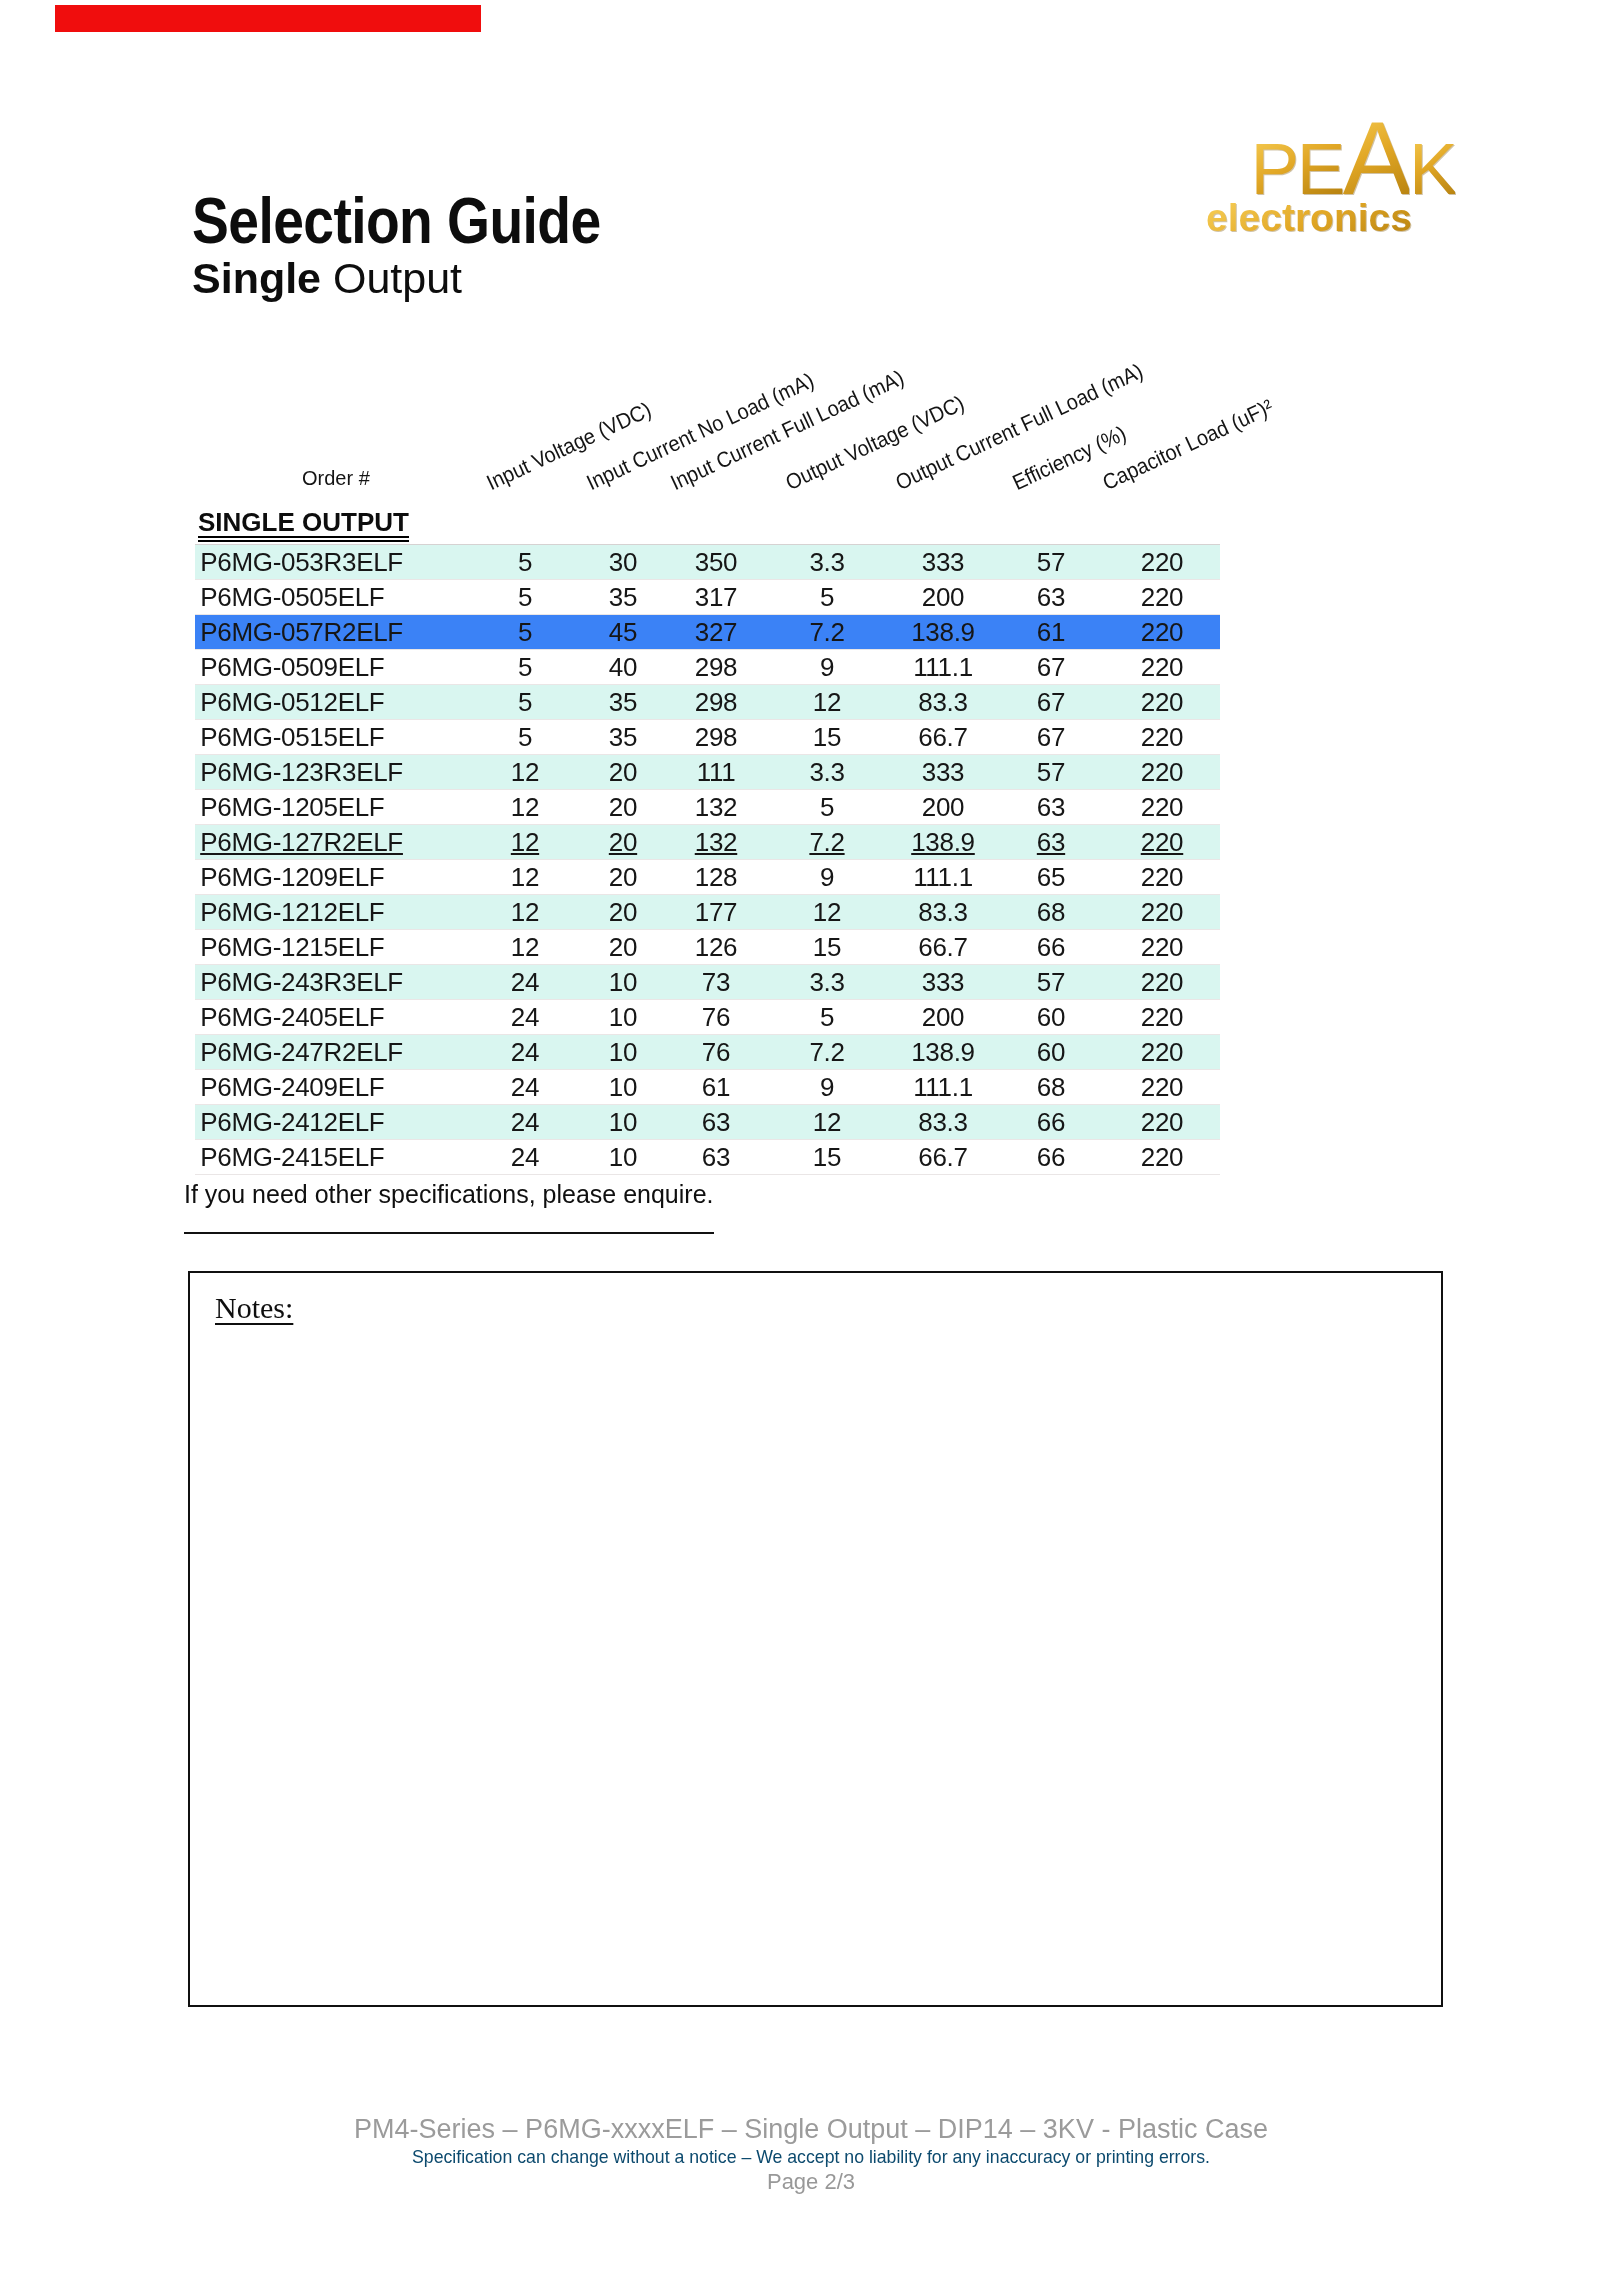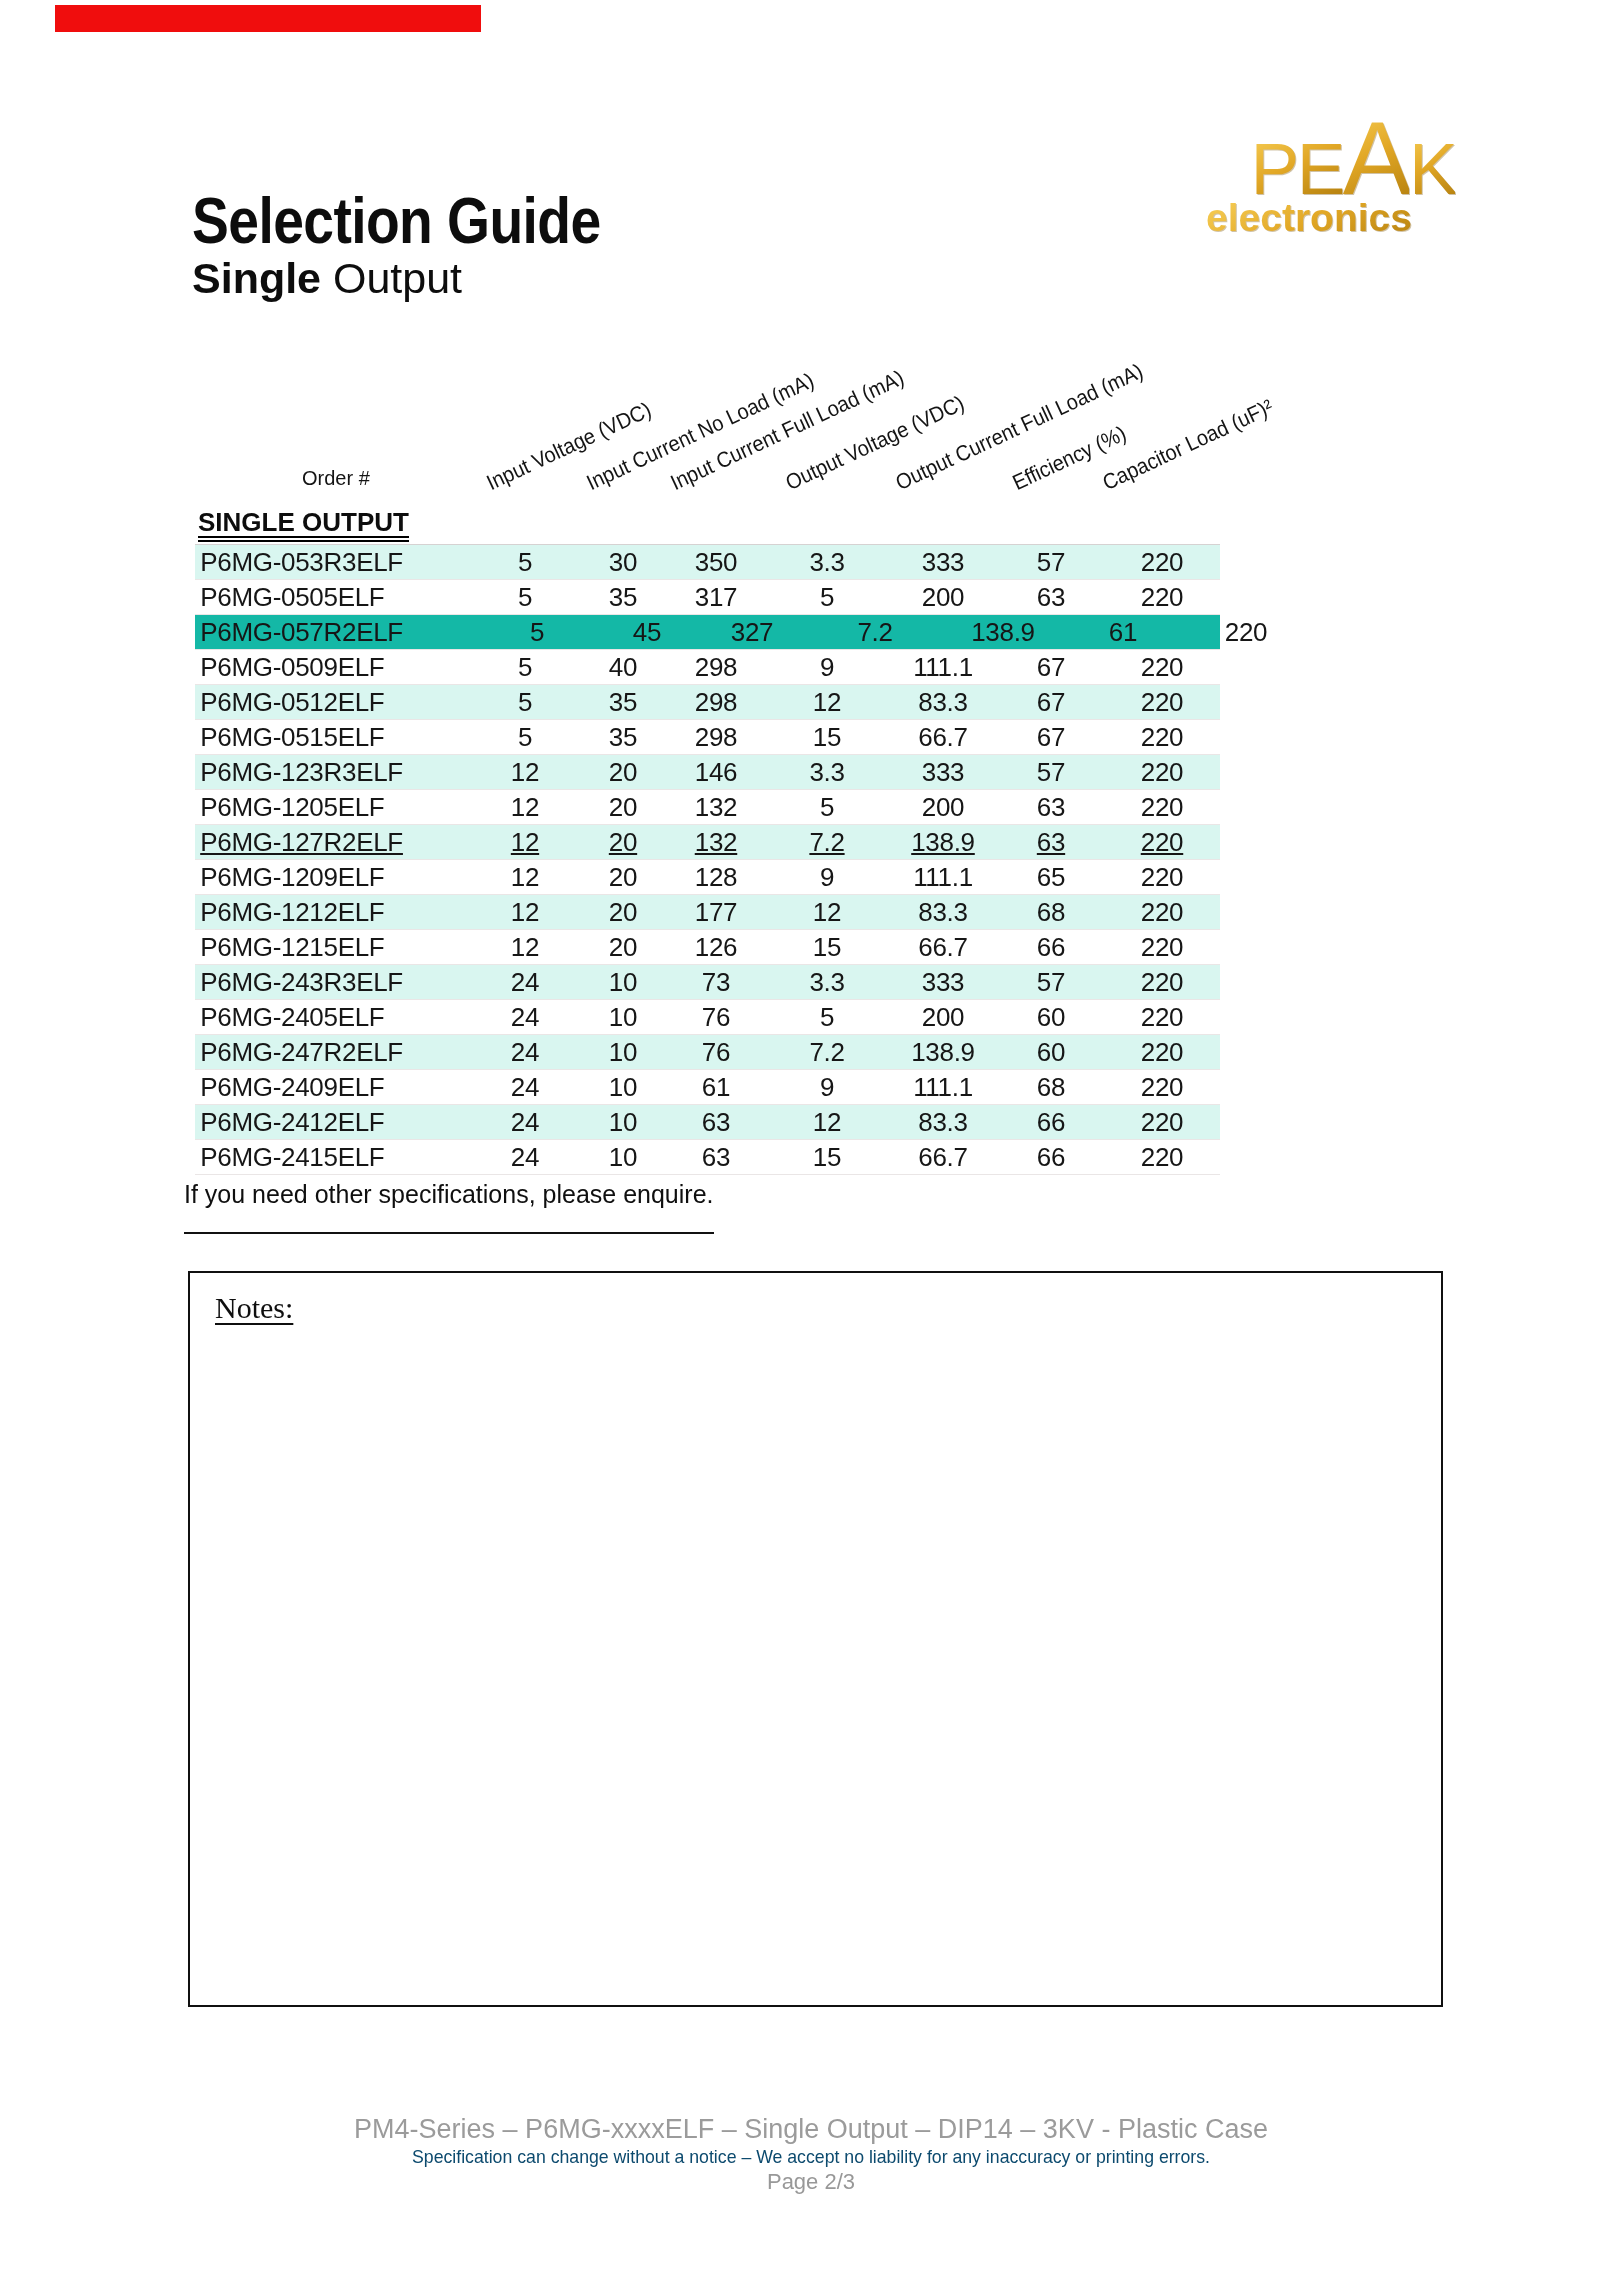--- a/index.html
+++ b/index.html
@@ -214,21 +214,21 @@
       <div class="row">
         <span class="cell name">P6MG-0505ELF</span>
         <span class="cell">5</span>
         <span class="cell">35</span>
         <span class="cell">317</span>
         <span class="cell">5</span>
         <span class="cell">200</span>
         <span class="cell">63</span>
         <span class="cell">220</span>
       </div>
-      <div class="row" style="background: #14b8a6; gap: 12px;">
+      <div class="row" style="background: #3b82f6;">
         <span class="cell name">P6MG-057R2ELF</span>
         <span class="cell">5</span>
         <span class="cell">45</span>
         <span class="cell">327</span>
         <span class="cell">7.2</span>
         <span class="cell">138.9</span>
         <span class="cell">61</span>
         <span class="cell">220</span>
       </div>
       <div class="row">
@@ -258,21 +258,21 @@
         <span class="cell">298</span>
         <span class="cell">15</span>
         <span class="cell">66.7</span>
         <span class="cell">67</span>
         <span class="cell">220</span>
       </div>
       <div class="row" style="background: rgb(217, 246, 240);">
         <span class="cell name">P6MG-123R3ELF</span>
         <span class="cell">12</span>
         <span class="cell">20</span>
-        <span class="cell">146</span>
+        <span class="cell">111</span>
         <span class="cell">3.3</span>
         <span class="cell">333</span>
         <span class="cell">57</span>
         <span class="cell">220</span>
       </div>
       <div class="row">
         <span class="cell name">P6MG-1205ELF</span>
         <span class="cell">12</span>
         <span class="cell">20</span>
         <span class="cell">132</span>

